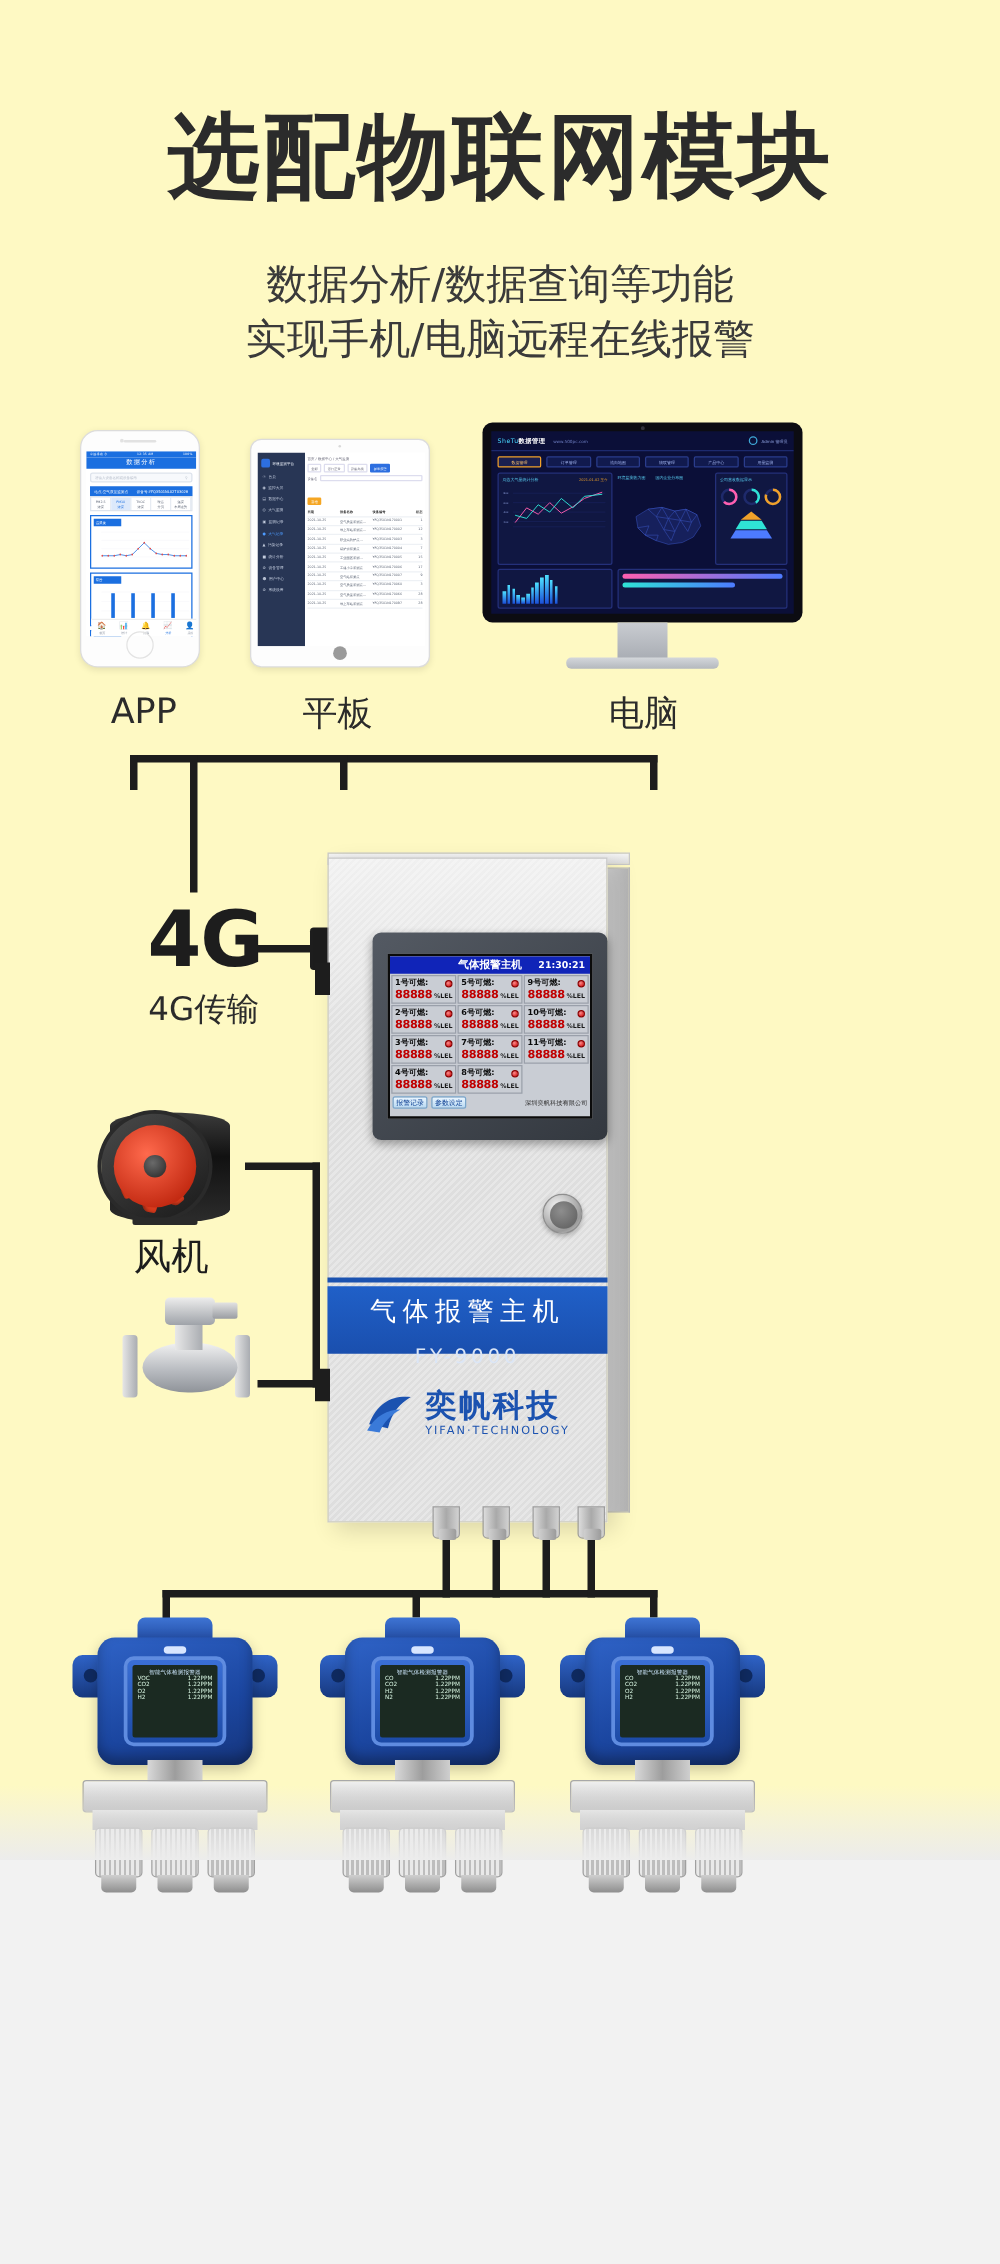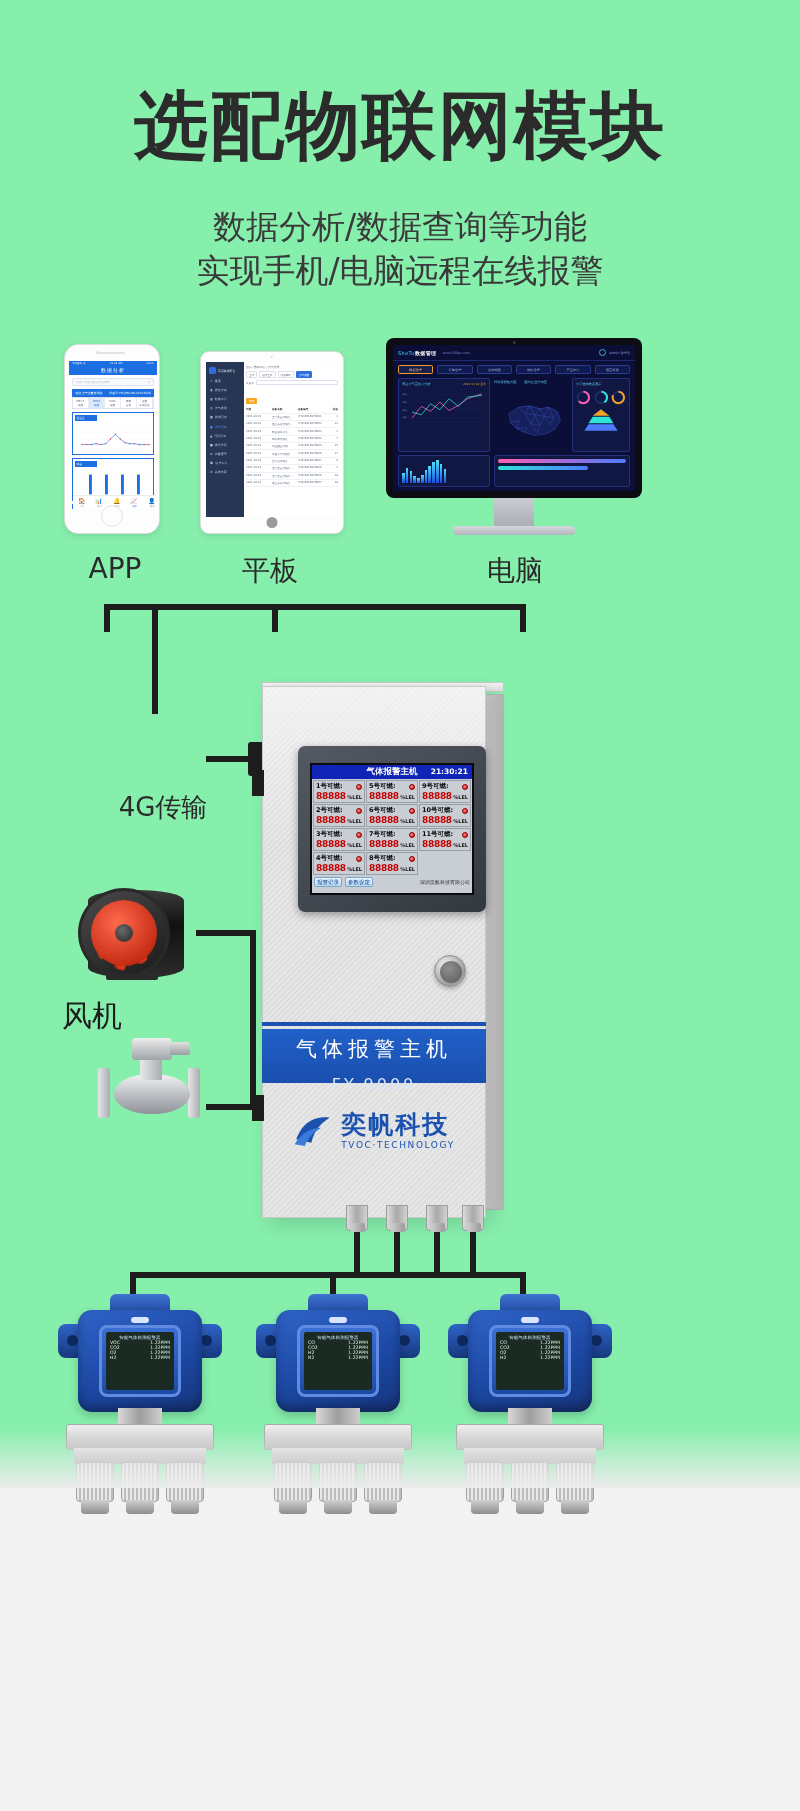--- a/index.html
+++ b/index.html
@@ -2,21 +2,21 @@
 <html><head>
 <meta charset="utf-8">
 <style>
   * { box-sizing: border-box; margin: 0; padding: 0; }
   html, body {
     width: 800px; height: 1811px;
     background: #f2f2f2;
     font-family: "DejaVu Sans", "Liberation Sans", sans-serif;
     overflow: hidden;
   }
-  #root { position: relative; width: 800px; height: 1488px; background: #86efac; }
+  #root { position: relative; width: 800px; height: 1488px; background: #fef9c3; }
 
   
   .title {
     position: absolute; left: 0; top: 88px; width: 800px;
     text-align: center;
     font-size: 74px; font-weight: bold; letter-spacing: 2px;
     color: #2b2b2b; line-height: 1;
   }
   .subtitle {
     position: absolute; left: 0; top: 205px; width: 800px;
@@ -198,21 +198,21 @@
 
   
   .valve { position:absolute; left:92px; top:1040px; width:124px; height:92px;}
   .v-body { position:absolute; left:22px; top:34px; width:76px; height:40px; border-radius:40px/22px;
     background:linear-gradient(180deg,#f2f2f2,#b9bcc1 55%,#8f9399);}
   .v-fl { position:absolute; top:28px; width:12px; height:50px; border-radius:3px; background:linear-gradient(90deg,#e6e6e6,#a9acb1);}
   .v-neck { position:absolute; left:48px; top:14px; width:22px; height:26px; background:linear-gradient(90deg,#e8e8e8,#a9acb1);}
   .v-coil { position:absolute; left:40px; top:-2px; width:40px; height:22px; border-radius:4px; background:linear-gradient(180deg,#ededed,#9fa3a9);}
   .v-conn { position:absolute; left:78px; top:2px; width:20px; height:13px; border-radius:2px; background:linear-gradient(180deg,#e2e2e2,#9a9da2);}
 
-  .side-label { position:absolute; font-size:30px; color:#1d1d1d; font-weight:500; margin-top:11px;}
+  .side-label { position:absolute; font-size:30px; color:#1d1d1d; font-weight:500; text-align:center;}
   #lbl-fan { left:62px; top:985px; width:150px;}
   #lbl-valve { left:62px; top:1195px; width:160px;}
 
   
   .det { position:absolute; width:176px; height:230px; }
   .det-body { position:absolute; left:26px; top:20px; width:124px; height:102px; border-radius:14px;
     background:linear-gradient(160deg,#2f63c7,#1b46a0 60%,#16357c);
     box-shadow: inset 0 -6px 10px rgba(0,0,0,.3), 0 4px 10px rgba(0,0,0,.2);}
   .det-face { position:absolute; left:50%; top:50%; transform:translate(-50%,-50%); width:82px; height:72px; border-radius:8px;
     background:linear-gradient(#3a6fd6,#1c4aa6); border:3px solid #5f8ce0; padding:4px;}
@@ -634,20 +634,21 @@
   <div class="dev-label" id="lbl-app">APP</div>
   <div class="dev-label" id="lbl-pad">平板</div>
   <div class="dev-label" id="lbl-pc">电脑</div>
 
   <div class="ln" style="left:104px; top:604px; width:422px; height:6px;"></div>
   <div class="ln" style="left:104px; top:604px; width:6px; height:28px;"></div>
   <div class="ln" style="left:272px; top:604px; width:6px; height:28px;"></div>
   <div class="ln" style="left:520px; top:604px; width:6px; height:28px;"></div>
   <div class="ln" style="left:152px; top:604px; width:6px; height:110px;"></div>
 
+  <div class="fourg">4G</div>
   <div class="fourg-sub">4G传输</div>
   <div class="ln" style="left:206px; top:756px; width:46px; height:6px;"></div>
   <div class="antenna"></div>
 
   <div class="ln" style="left:196px; top:930px; width:60px; height:6px;"></div>
   <div class="ln" style="left:250px; top:930px; width:6px; height:180px;"></div>
   <div class="ln" style="left:206px; top:1104px; width:50px; height:6px;"></div>
 
   <div class="cab-top"></div>
   <div class="cab-side"></div>
@@ -797,21 +798,21 @@
     <div class="band-t2">FY-9000</div>
   </div>
 
   <div class="logo-wrap">
     <svg class="logo-mark" viewBox="0 0 48 40">
       <path d="M4,30 C12,8 28,2 44,4 C34,10 26,18 22,34 Z" fill="#1b52b0"></path>
       <path d="M2,36 C10,22 22,16 34,16 C24,22 18,28 14,38 Z" fill="#3a7ad9"></path>
     </svg>
     <div>
       <div class="logo-cn">奕帆科技</div>
-      <div class="logo-en">TVOC·TECHNOLOGY</div>
+      <div class="logo-en">YIFAN·TECHNOLOGY</div>
     </div>
   </div>
 
   <div class="glands">
     <div class="gland" style="left:84px;"></div>
     <div class="gland" style="left:124px;"></div>
     <div class="gland" style="left:164px;"></div>
     <div class="gland" style="left:200px;"></div>
   </div>
 

